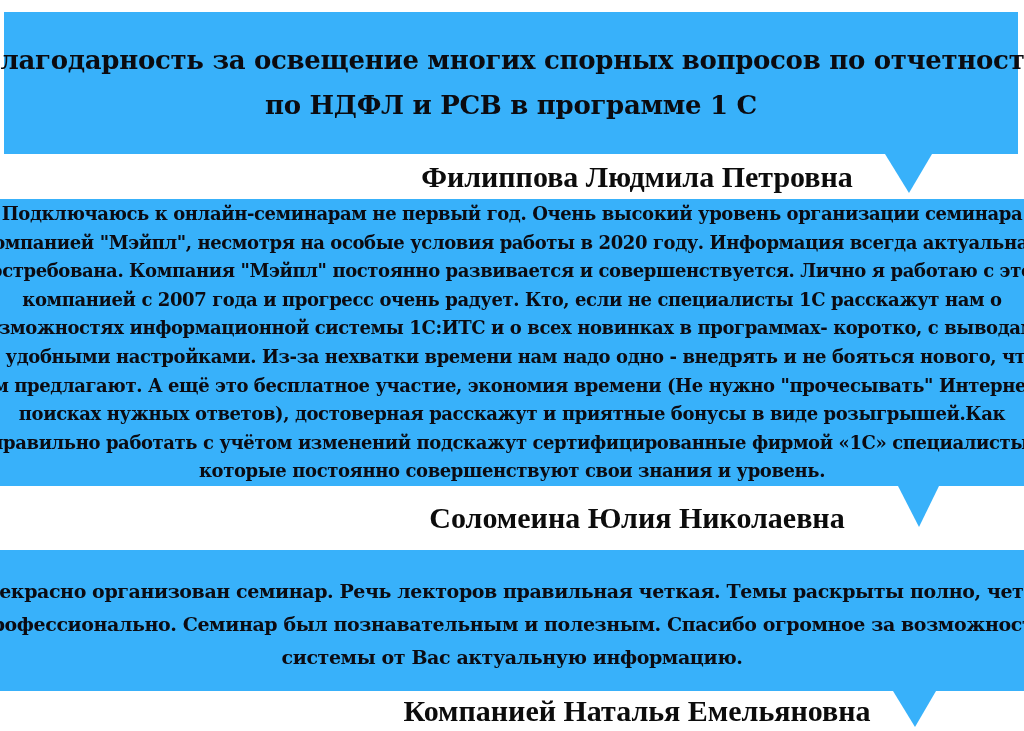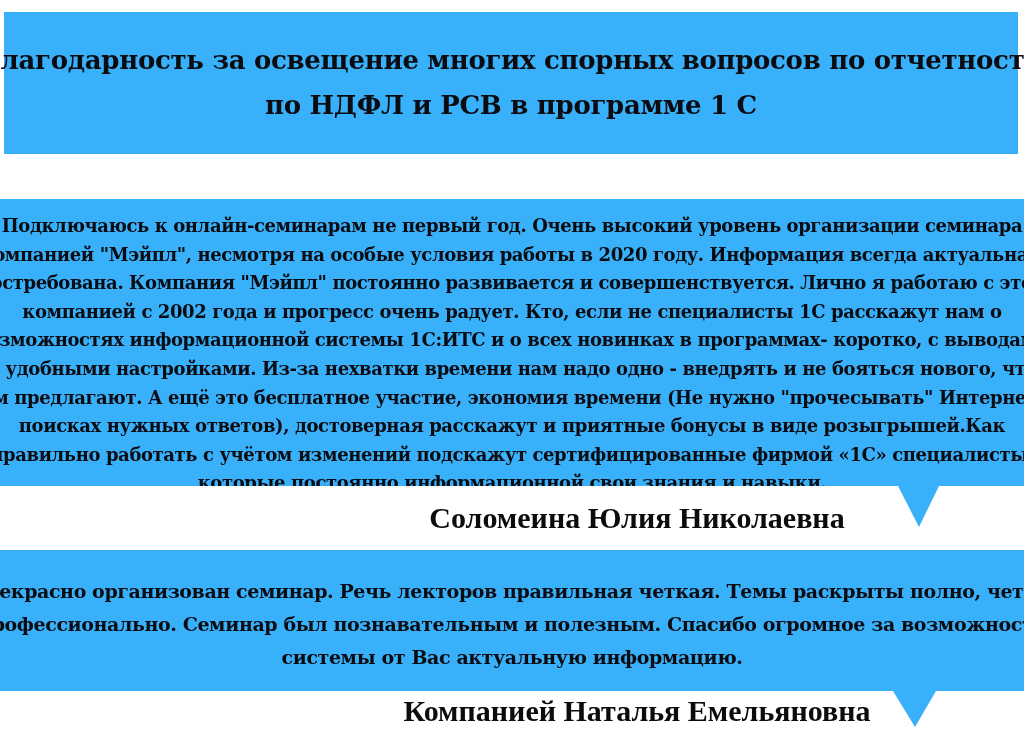--- a/index.html
+++ b/index.html
@@ -21,21 +21,21 @@
              font-family:"Liberation Serif", serif;font-weight:bold;
              font-size:30px;color:#0c0c0c;white-space:nowrap;}
   .name-band-1{top:154px;height:45px;}
   .name-band-2{top:486px;height:64px;}
   .name-band-3{top:691px;height:40px;}
 
   
   .quote-band{position:absolute;left:0;width:1024px;background:#38b1fa;
               display:flex;flex-direction:column;justify-content:flex-start;
               align-items:center;}
-  .quote-band-1{top:199px;height:287px;padding-top:13px;box-sizing:border-box;}
+  .quote-band-1{top:199px;height:287px;padding-top:1px;box-sizing:border-box;}
   .quote-band-2{top:550px;height:141px;padding-top:25px;box-sizing:border-box;}
   .quote-line{white-space:nowrap;font-weight:bold;font-size:18px;
               letter-spacing:-0.4px;line-height:28.6px;color:#0b0b12;
               text-align:center;}
   .quote-band-2 .quote-line{line-height:33px;font-size:19px;}
 
   
   .tail{position:absolute;top:0;width:0;height:0;}
   .tail-1{left:885px;border-left:24px solid transparent;
           border-right:23px solid transparent;border-top:39px solid #38b1fa;}
@@ -49,32 +49,36 @@
 
 <div class="canvas">
 
   <div class="header-band">
     <div>
         <div class="title-line">Благодарность за освещение многих спорных вопросов по отчетности</div>
         <div class="title-line">по НДФЛ и РСВ в программе 1 С</div>
       </div>
   </div>
 
+  <div class="name-band name-band-1">
+    <div class="name-text">Филиппова Людмила Петровна</div>
+    <div class="tail tail-1"></div>
+  </div>
 
   <div class="quote-band quote-band-1">
       <div class="quote-line">Подключаюсь к онлайн-семинарам не первый год. Очень высокий уровень организации семинара</div>
       <div class="quote-line">Компанией "Мэйпл", несмотря на особые условия работы в 2020 году. Информация всегда актуальна и</div>
       <div class="quote-line">востребована. Компания "Мэйпл" постоянно развивается и совершенствуется. Лично я работаю с этой</div>
-      <div class="quote-line">компанией с 2002 года и прогресс очень радует. Кто, если не специалисты 1С расскажут нам о</div>
+      <div class="quote-line">компанией с 2007 года и прогресс очень радует. Кто, если не специалисты 1С расскажут нам о</div>
       <div class="quote-line">возможностях  информационной системы 1С:ИТС и о всех новинках в программах- коротко, с выводами</div>
       <div class="quote-line">и удобными настройками. Из-за нехватки времени нам надо одно - внедрять и не бояться нового, что</div>
       <div class="quote-line">нам предлагают. А ещё это бесплатное участие, экономия времени (Не нужно "прочесывать" Интернет в</div>
       <div class="quote-line">поисках нужных ответов), достоверная расскажут и приятные бонусы в виде розыгрышей.Как</div>
       <div class="quote-line">правильно работать с учётом изменений подскажут сертифицированные фирмой «1С» специалисты,</div>
-      <div class="quote-line">которые постоянно информационной свои знания и навыки.</div>
+      <div class="quote-line">которые постоянно совершенствуют свои знания и уровень.</div>
     </div>
 
   <div class="name-band name-band-2">
     <div class="name-text">Соломеина Юлия Николаевна</div>
     <div class="tail tail-2"></div>
   </div>
 
   <div class="quote-band quote-band-2">
       <div class="quote-line">Прекрасно организован семинар. Речь лекторов правильная четкая. Темы раскрыты полно, четко,</div>
       <div class="quote-line">профессионально. Семинар был познавательным и полезным. Спасибо огромное за возможность</div>

